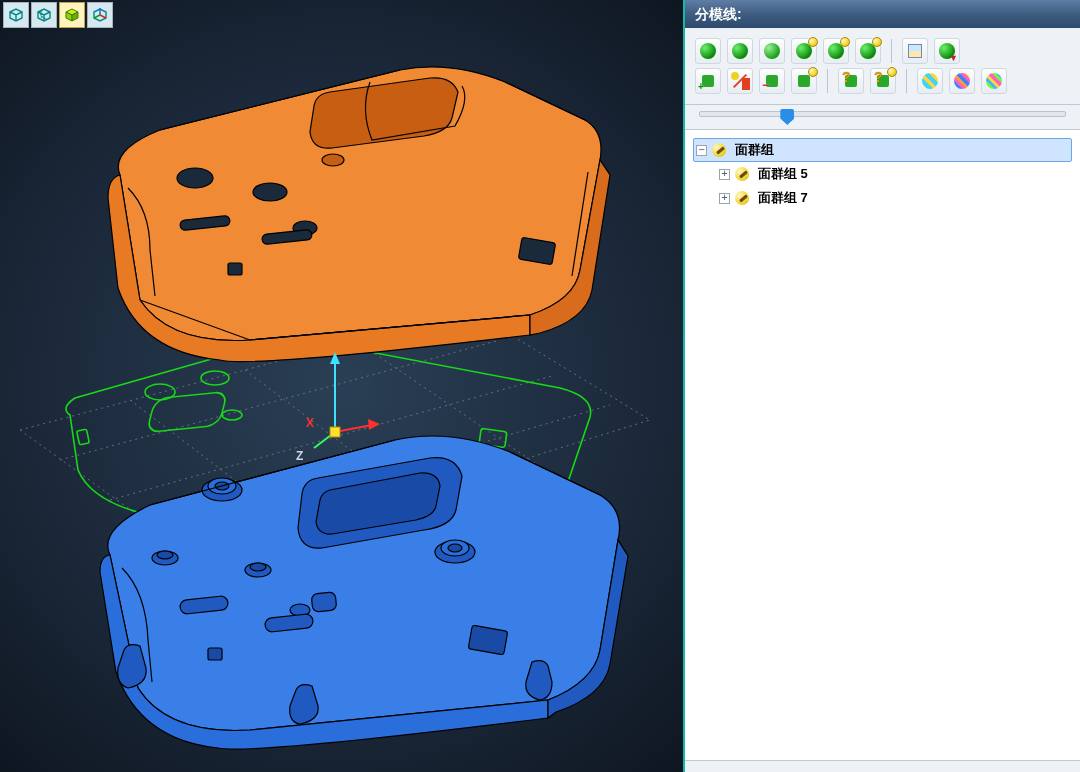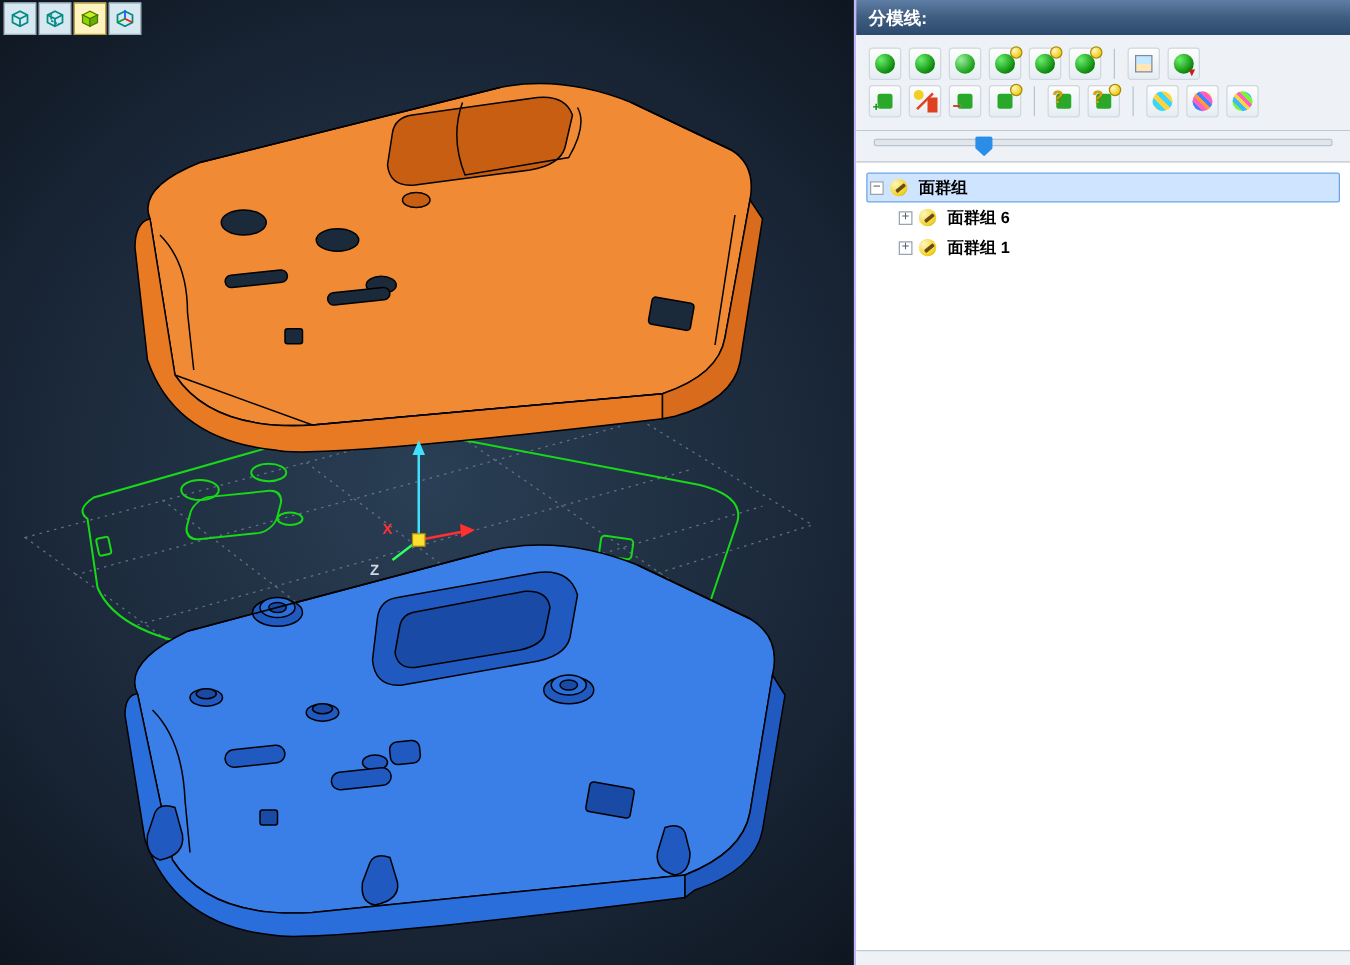--- a/index.html
+++ b/index.html
@@ -13,21 +13,21 @@
 
   
   .workspace { display: flex; width: 100%; height: 100%; }
   .viewport {
     flex: 1 1 auto; position: relative;
     background: radial-gradient(circle at 50% 50%, #2a3f55 0%, #182434 70%, #0e1620 100%);
     overflow: hidden;
   }
 
   
-  .side-panel { width: 397px; height: 100%; display: flex; flex-direction: column; border-left: 2px solid #c4b5fd; background: #ffffff; }
+  .side-panel { width: 397px; height: 100%; display: flex; flex-direction: column; border-left: 2px solid #14b8a6; background: #ffffff; }
   .panel-title {
     height: 28px; line-height: 28px; padding: 0 10px; color: #ffffff; font-weight: 600;
     background: linear-gradient(to bottom, #5f7ea5 0%, #3f5d80 50%, #2c4a6e 100%);
     font-size: 14px;
   }
   .panel-body { flex: 1 1 auto; background: #ffffff; display: flex; flex-direction: column; }
 
   
   .tool-box { background: #eef2f6; border-bottom: 1px solid #c0c8d0; padding: 6px 10px 6px 10px; }
   .tool-row { display: flex; gap: 6px; align-items: center; margin: 4px 0; }
@@ -324,28 +324,28 @@
               <span class="wrench"></span>
             </span>
           <span class="tree-label">面群组</span>
         </div>
         <div class="tree-row">
           <span class="indent" style="width:20px"></span>
           <span class="expander">+</span>
           <span class="node-icon">
               <span class="wrench"></span>
             </span>
-          <span class="tree-label">面群组 6</span>
+          <span class="tree-label">面群组 5</span>
         </div>
         <div class="tree-row">
           <span class="indent" style="width:20px"></span>
           <span class="expander">+</span>
           <span class="node-icon">
               <span class="wrench"></span>
             </span>
-          <span class="tree-label">面群组 1</span>
+          <span class="tree-label">面群组 7</span>
         </div>
       </div>
 
       <div class="panel-footer"></div>
     </div>
   </div>
 </div>
 
 </body></html>

